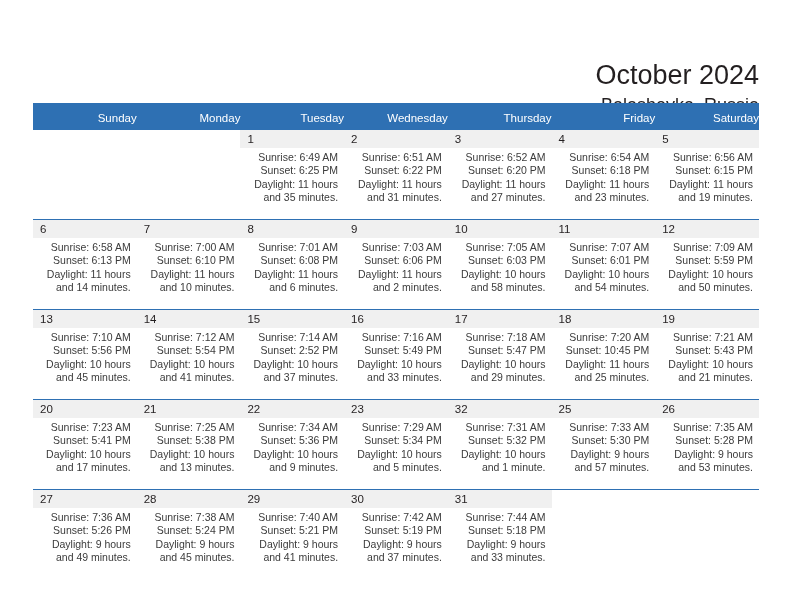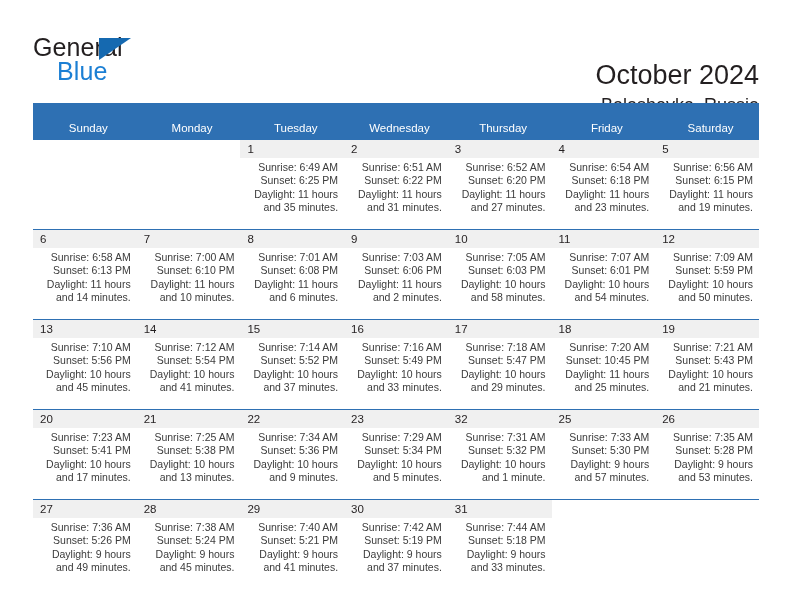--- a/index.html
+++ b/index.html
@@ -95,22 +95,22 @@
     top: 103px;
     width: 726px;
     border-collapse: collapse;
     table-layout: fixed;
   }
   .calendar th {
     background: #2e70b3;
     color: #ffffff;
     font-size: 11.5px;
     font-weight: normal;
-    text-align: center;
-    padding: 19px 0 5px 7px;
+    text-align: right;
+    padding: 9px 0 5px 7px;
     height: 13px;
     line-height: 13px;
   }
   .calendar col { width: 103.714px; }
 
   .week-row > td {
     vertical-align: top;
     padding: 0;
     border-top: 1px solid #2e70b3;
     height: 89px;
@@ -151,25 +151,20 @@
     white-space: normal;
   }
 </style>
 </head>
 <body>
 
 <div class="page">
 
   <div class="header">
 
-    <div class="brand">
-      <span class="brand-general">General</span>
-      <span class="brand-triangle"></span>
-      <span class="brand-blue">Blue</span>
-    </div>
 
     <div class="title-wrap">
       <div class="cal-title">October 2024</div>
       <div class="cal-subtitle">Balasheyka, Russia</div>
     </div>
 
   </div>
 
   <table class="calendar">
     <colgroup>
@@ -380,21 +375,21 @@
               </div>
             </div>
           </td>
           <td>
             <div class="cell">
               <div class="daynum-band">
                 <span class="daynum">15</span>
               </div>
               <div class="details">
                 <div>Sunrise: 7:14 AM</div>
-                <div>Sunset: 5:52 PM</div>
+                <div>Sunset: 2:52 PM</div>
                 <div class="daylight">Daylight: 10 hours and 37 minutes.</div>
               </div>
             </div>
           </td>
           <td>
             <div class="cell">
               <div class="daynum-band">
                 <span class="daynum">16</span>
               </div>
               <div class="details">

